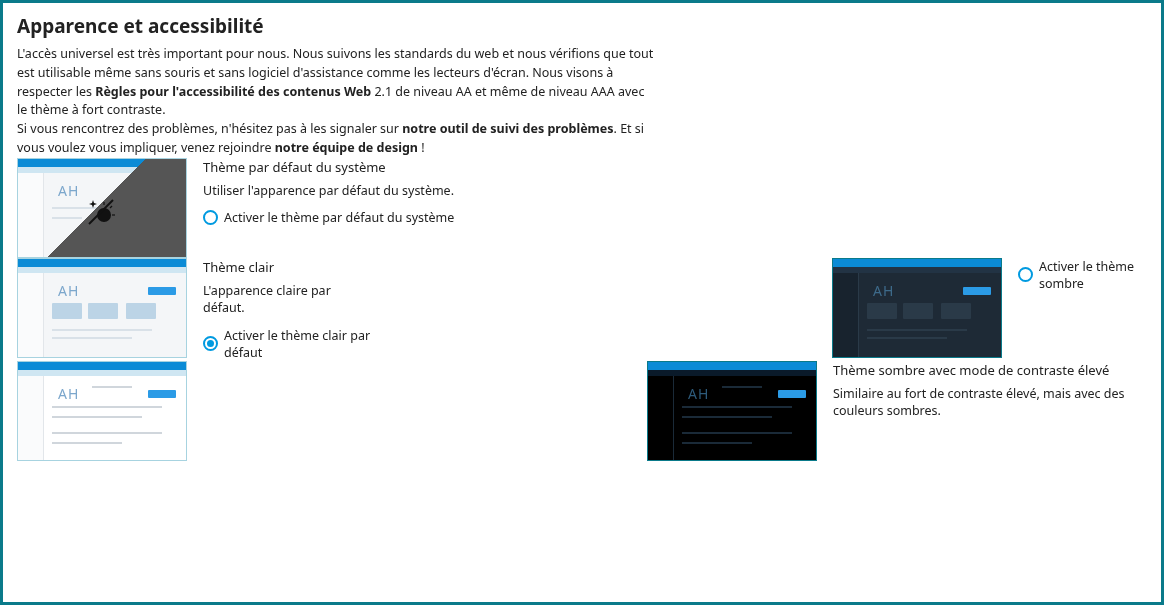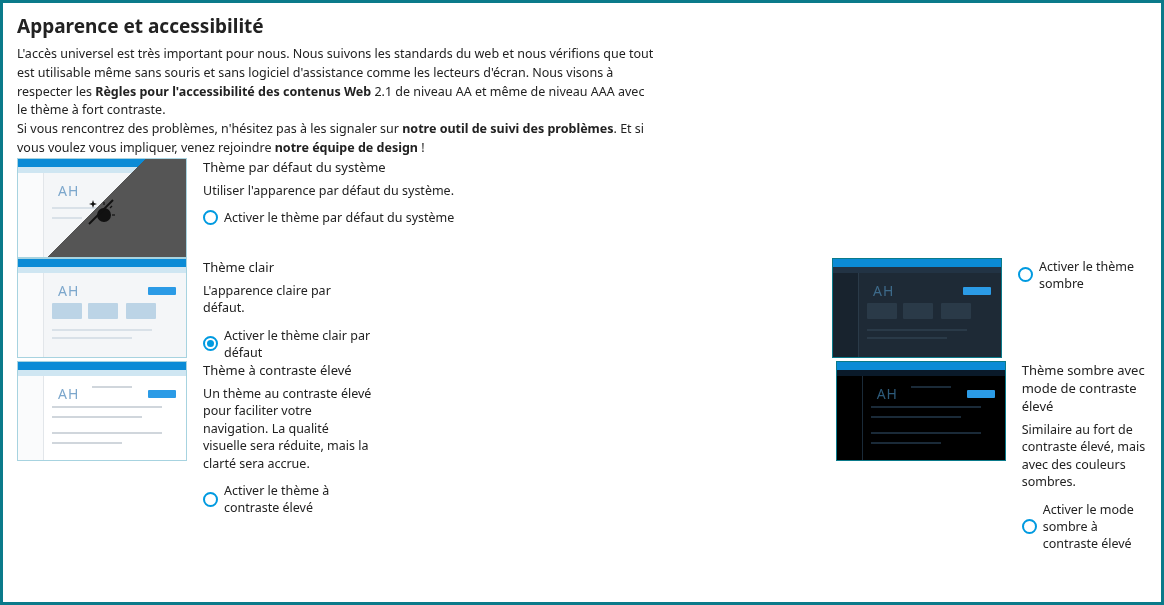--- a/index.html
+++ b/index.html
@@ -218,28 +218,20 @@
           <span class="ah">AH</span>
           <div class="bluebtn"></div>
           <div class="line" style="top:10px;left:48px;width:40px"></div>
           <div class="line" style="top:30px;left:8px;width:110px"></div>
           <div class="line" style="top:40px;left:8px;width:90px"></div>
           <div class="line" style="top:56px;left:8px;width:110px"></div>
           <div class="line" style="top:66px;left:8px;width:70px"></div>
         </div>
           </div>
       </div>
-      <div class="text">
-        <div class="opt-title">Thème à contraste élevé</div>
-        <div class="opt-desc">Un thème au contraste élevé pour faciliter votre navigation. La qualité visuelle sera réduite, mais la clarté sera accrue.</div>
-        <div class="radio-line">
-          <span class="radio"></span>
-          <span>Activer le thème à contraste élevé</span>
-        </div>
-      </div>
     </div>
     <div class="option">
       <div class="thumb dark2">
         <div class="topbar"></div>
           <div class="sub"></div>
         <div class="body">
             <div class="side"></div>
             <div class="main">
           <span class="ah">AH</span>
           <div class="bluebtn"></div>
@@ -247,21 +239,17 @@
           <div class="line" style="top:30px;left:8px;width:110px"></div>
           <div class="line" style="top:40px;left:8px;width:90px"></div>
           <div class="line" style="top:56px;left:8px;width:110px"></div>
           <div class="line" style="top:66px;left:8px;width:70px"></div>
         </div>
           </div>
       </div>
       <div class="text wide">
         <div class="opt-title">Thème sombre avec mode de contraste élevé</div>
         <div class="opt-desc">Similaire au fort de contraste élevé, mais avec des couleurs sombres.</div>
-        <div class="radio-line">
-          <span class="radio"></span>
-          <span>Activer le mode sombre à contraste élevé</span>
-        </div>
       </div>
     </div>
   </div>
 
 </div>
 
 </body></html>

